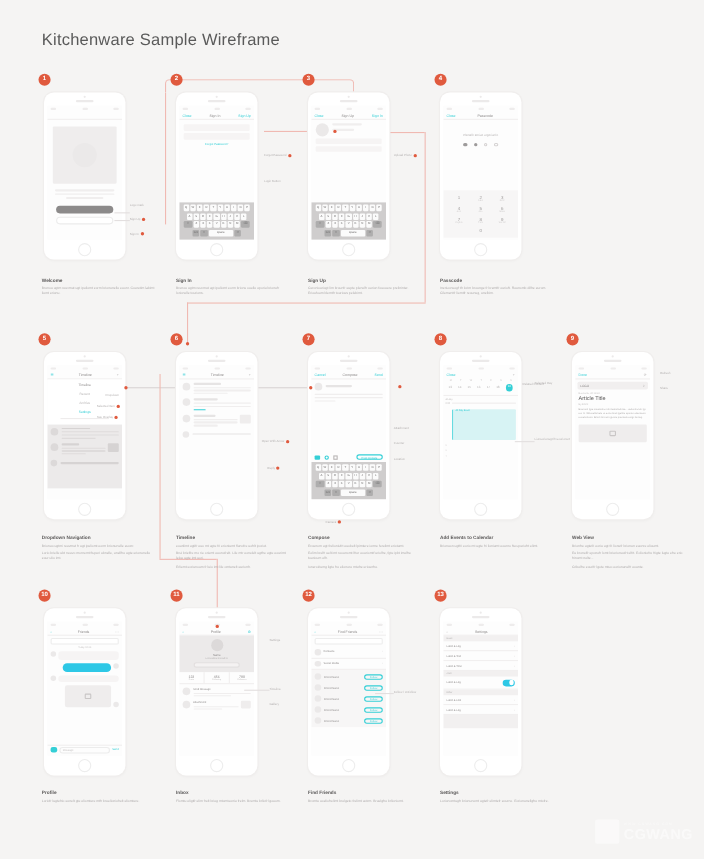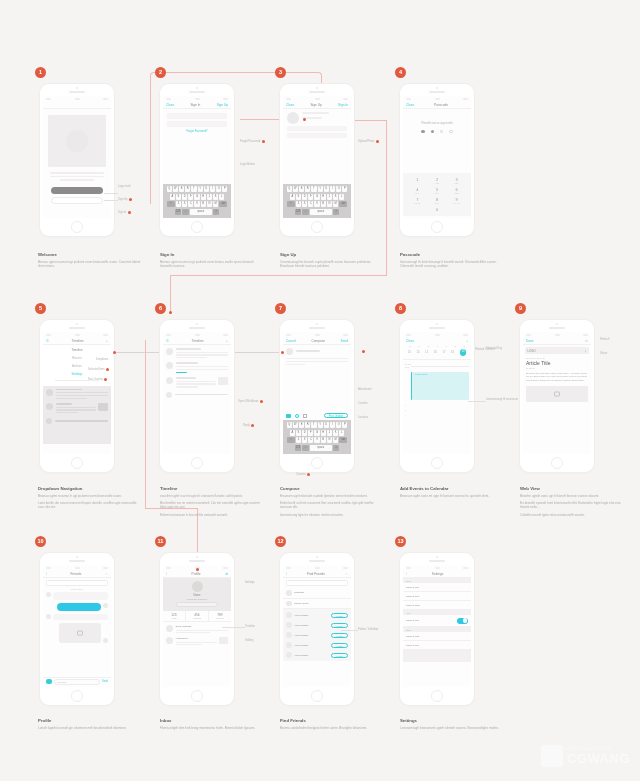--- a/index.html
+++ b/index.html
@@ -97,20 +97,21 @@
     align-items:center; gap:4px; }
   .wm-mark { width:22px; height:22px; background:#fff; border-radius:2px; position:relative; }
   .wm-txt { font-size:13px; font-weight:700; color:#fff; letter-spacing:.5px; }
   .wm-sub { font-size:3px; color:#fff; letter-spacing:1px; }
 </style>
 </head>
 <body>
 
 <div class="canvas">
 
+  <div id="page-title">Kitchenware Sample Wireframe</div>
 
   <div class="flow" style="left:150px; top:72px; width:172px; height:0; border-width:1px 1px 0 1px; height:12px; border-radius:4px 4px 0 0;"></div>
   <div class="flowline" style="left:150px; top:84px; width:1px; height:120px;"></div>
   <div class="flowline" style="left:321px; top:84px; width:1px; height:36px;"></div>
   <div class="flowline" style="left:240px; top:119px; width:82px; height:1px;"></div>
   <div class="arrowdot" style="left:303px; top:118px;"></div>
 
   <div class="flow" style="left:352px; top:170px; width:34px; height:2px; border-width:0;"></div>
   <div class="flowline" style="left:240px; top:124px; width:1px; height:0;"></div>
   <div class="flowline" style="left:352px; top:120px; width:34px; height:1px;"></div>

